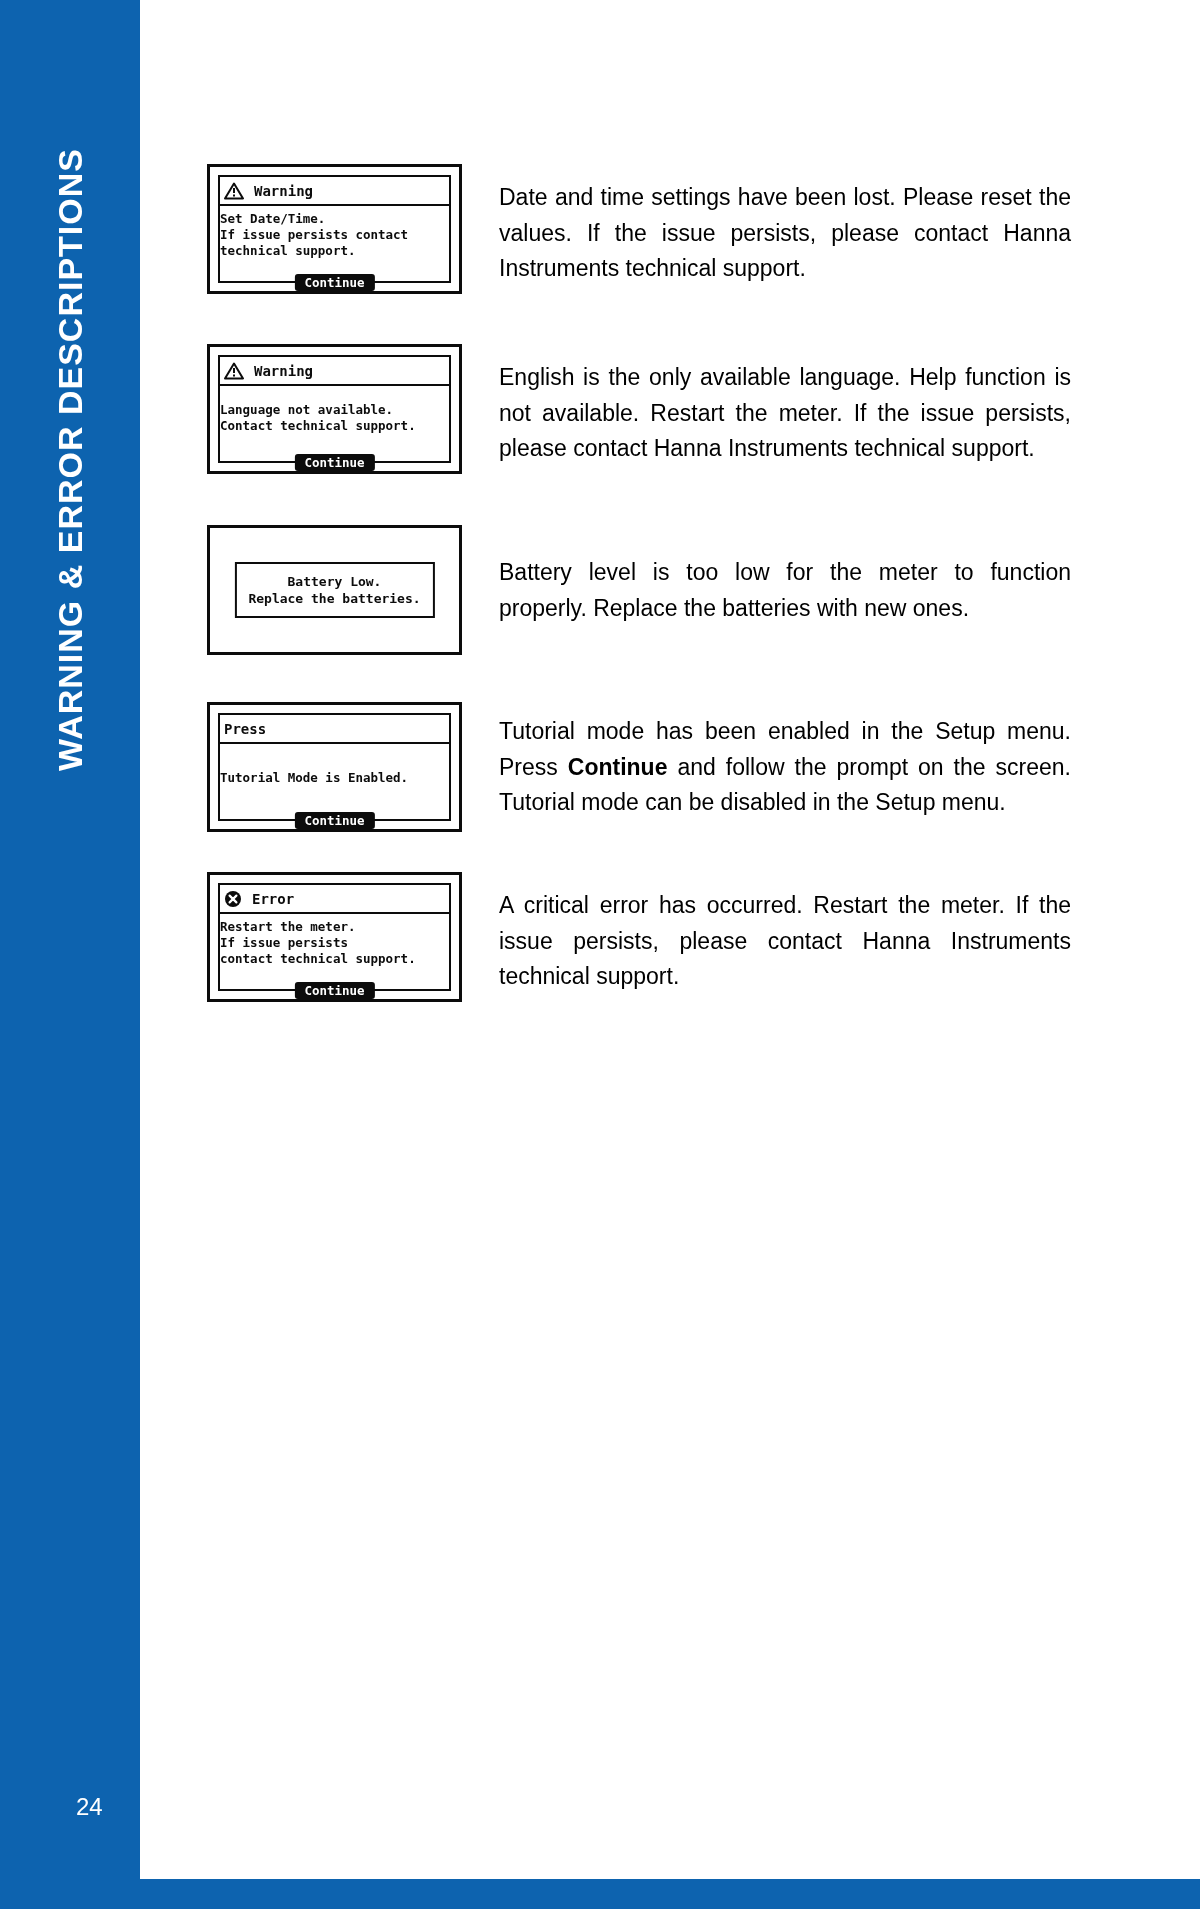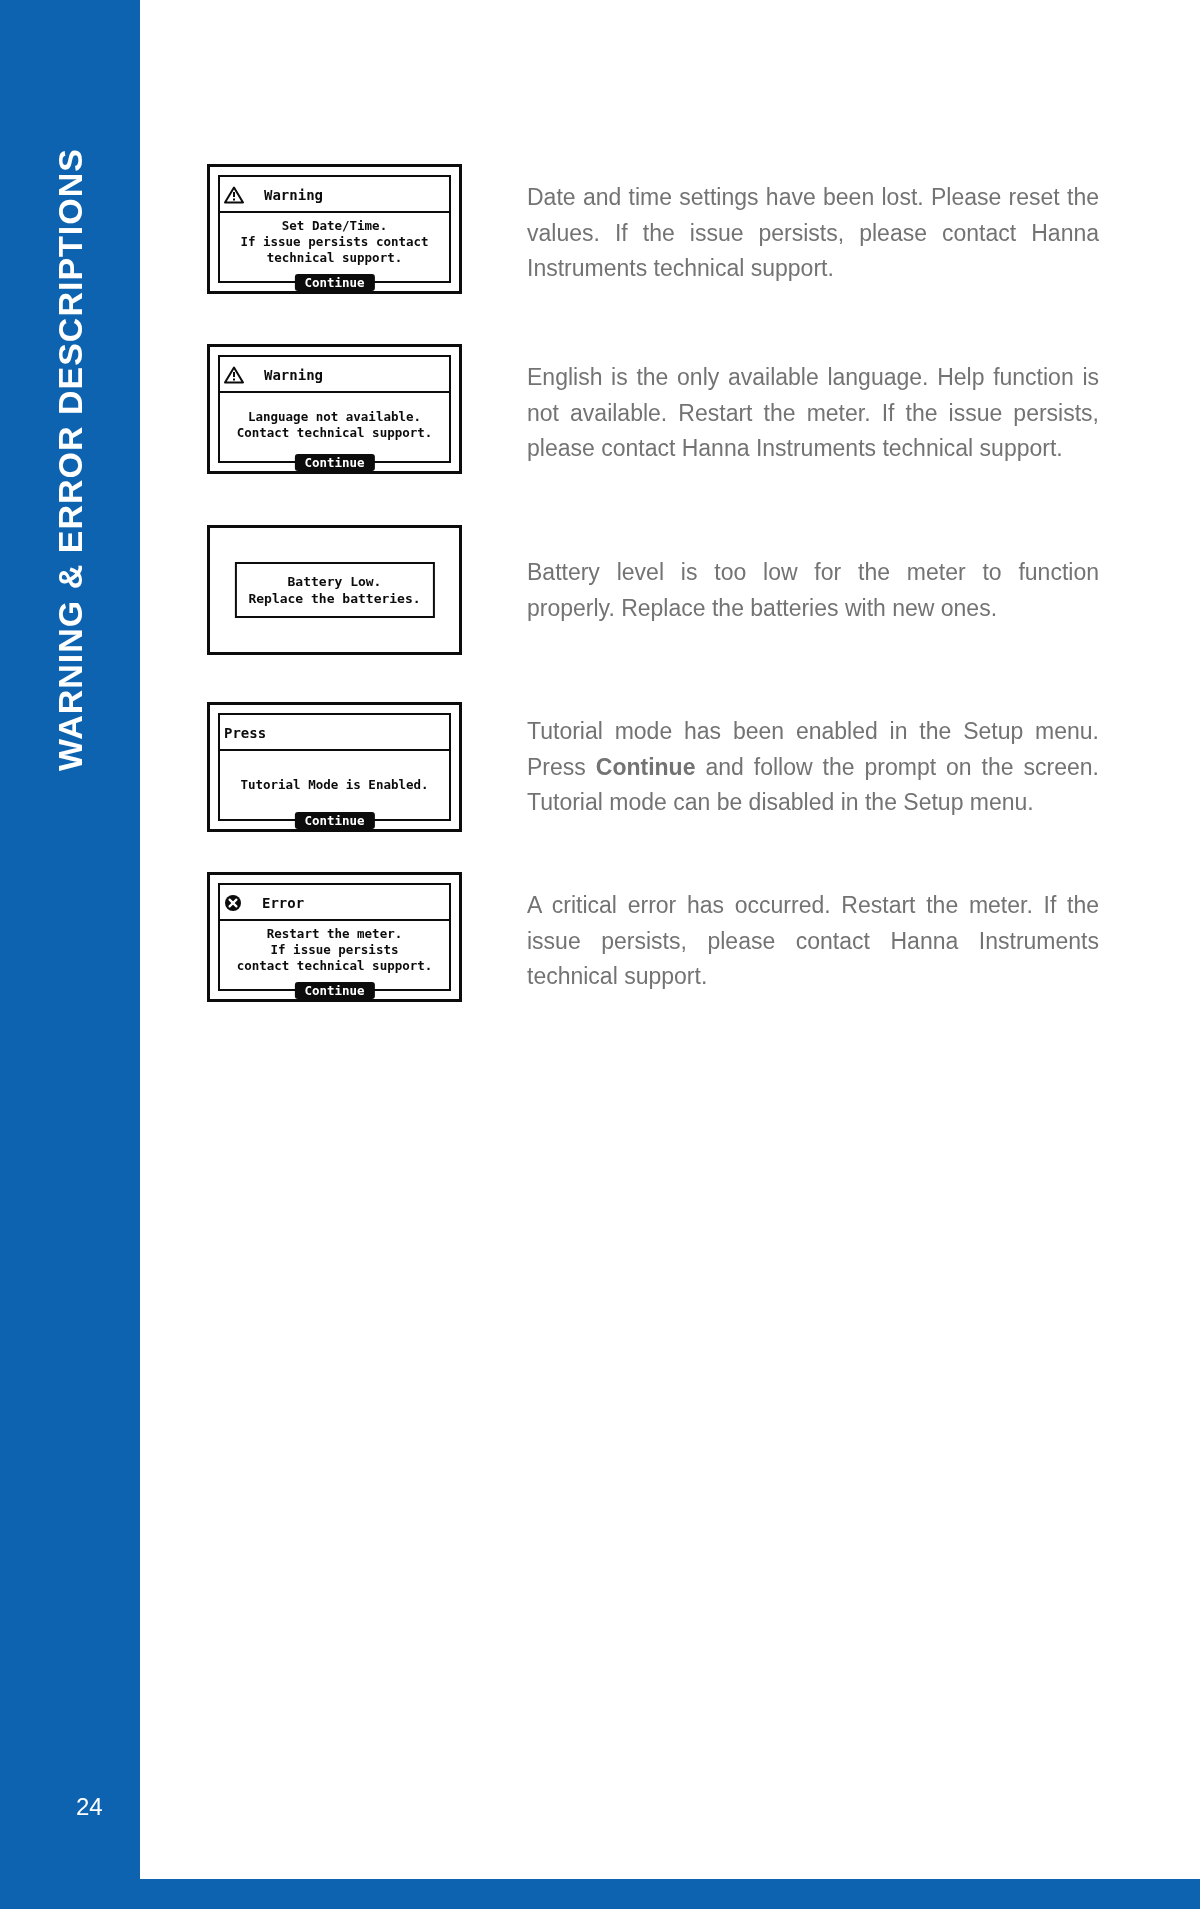--- a/index.html
+++ b/index.html
@@ -23,28 +23,28 @@
   
   .row { position:absolute; left:207px; width:870px; height:140px; }
 
   
   .screen {
     position:absolute; left:0; top:0; width:255px; height:130px;
     border:3px solid #0c0c0c; background:#ffffff;
   }
   .screen-inner { position:absolute; inset:8px; border:2px solid #0c0c0c; background:#fff; }
   .screen-header {
-    display:flex; align-items:center; gap:20px; height:36px;
+    display:flex; align-items:center; gap:10px; height:29px;
     padding:1px 4px 0 4px; border-bottom:2px solid #0c0c0c;
   }
   .screen-title {
     font-family:"DejaVu Sans Mono", monospace; font-weight:700; font-size:14px; color:#0c0c0c;
   }
   .screen-body {
-    text-align:center; font-family:"DejaVu Sans Mono", monospace; font-weight:700;
+    font-family:"DejaVu Sans Mono", monospace; font-weight:700;
     font-size:12.5px; line-height:16px; color:#0c0c0c;
   }
   .pad-s { padding-top:5px; }
   .pad-m { padding-top:16px; }
   .pad-l { padding-top:26px; }
   .continue {
     position:absolute; left:50%; transform:translateX(-50%); bottom:-10px;
     background:#0c0c0c; color:#ffffff; border-radius:3px;
     font-family:"DejaVu Sans Mono", monospace; font-weight:700;
     font-size:12.5px; line-height:17px; padding:0 10px; white-space:nowrap;
@@ -53,21 +53,21 @@
     position:absolute; left:50%; top:50%; transform:translate(-50%,-50%);
     border:2px solid #0c0c0c; padding:9px 12px; white-space:nowrap;
     text-align:center; font-family:"DejaVu Sans Mono", monospace; font-weight:700;
     font-size:13px; line-height:17px; color:#0c0c0c;
   }
   .icon { flex:0 0 auto; display:block; }
 
   
   .desc {
     position:absolute; left:292px; width:572px;
-    font-size:23px; line-height:35.5px; color:#737373; text-align:justify;margin-left:28px;
+    font-size:23px; line-height:35.5px; color:#000000; text-align:justify;
   }
   .desc b { font-weight:bold; }
 </style>
 </head>
 <body>
 
 <aside class="sidebar">
   <div class="vertical-title-wrap">
     <span>WARNING &amp; ERROR DESCRIPTIONS</span>
   </div>

